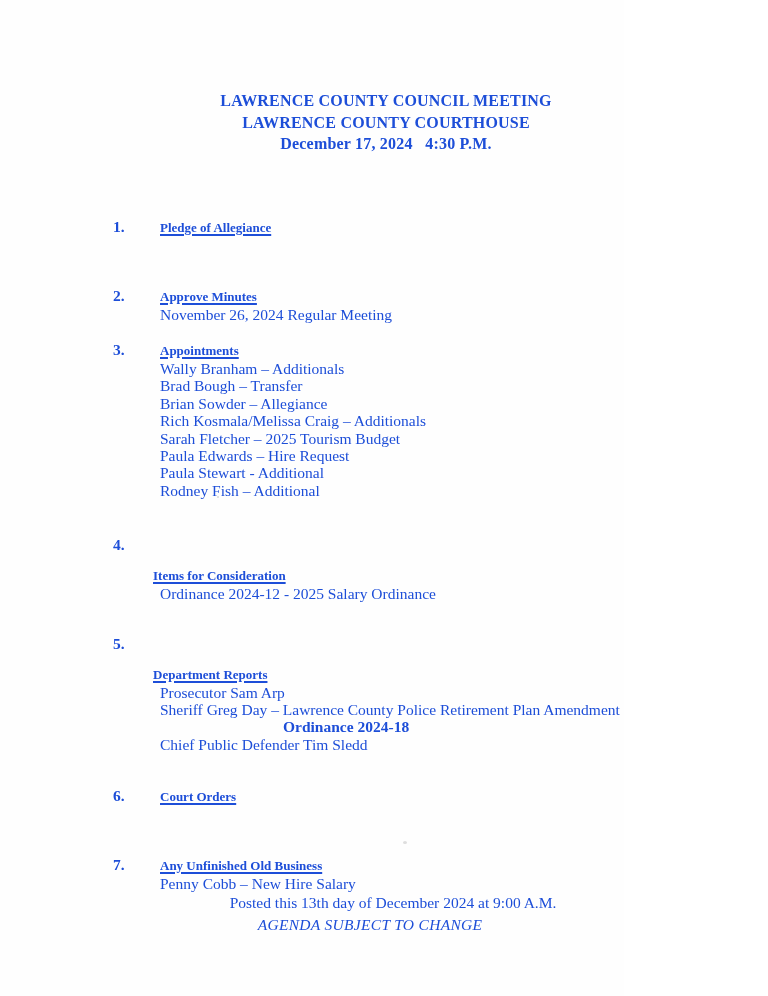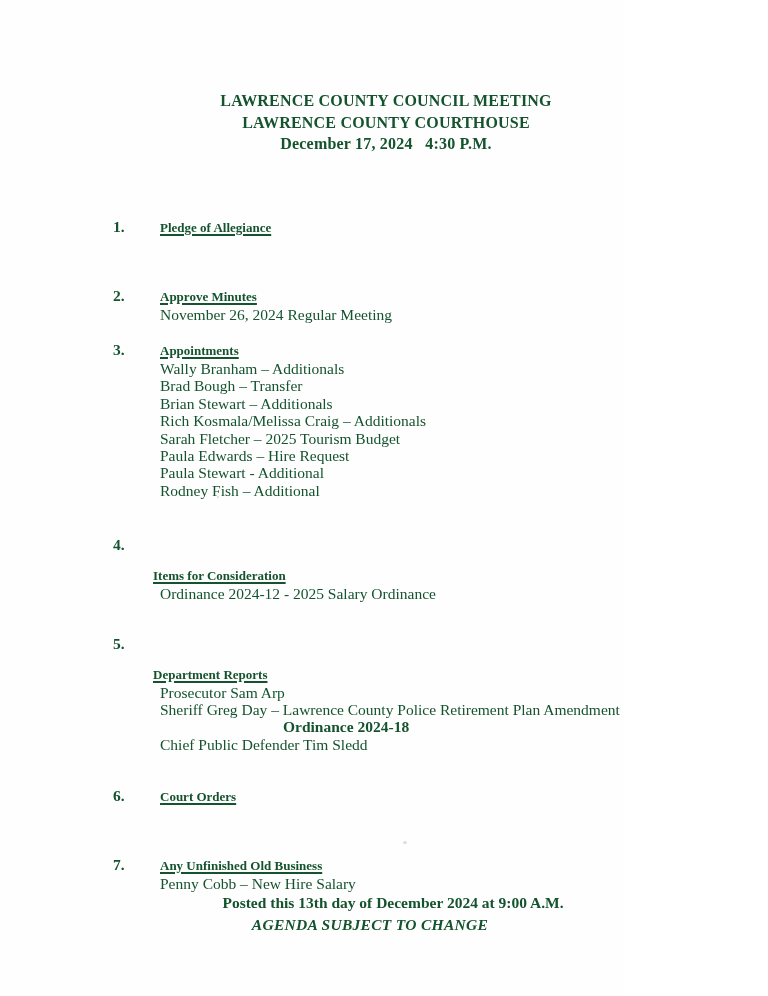--- a/index.html
+++ b/index.html
@@ -6,21 +6,21 @@
     margin: 0;
     padding: 0;
     background: #ffffff;
   }
   .page {
     position: relative;
     width: 624px;
     height: 996px;
     background: #fefefe;
     font-family: "Liberation Serif", "DejaVu Serif", serif;
-    color: #14532d;
+    color: #1d4ed8;
     overflow: hidden;
   }
 
   
   .doc-header {
     position: absolute;
     top: 90px;
     left: 2px;
     width: 768px;
     text-align: center;
@@ -69,21 +69,21 @@
   .i6 { margin-bottom: 50px; }
   .i7 { margin-bottom: 0; }
 
   
   .doc-footer {
     position: absolute;
     top: 892px;
     left: 0;
     width: 768px;
     text-align: center;
-    font-weight: bold;
+    font-weight: normal;
     font-size: 15.5px;
     line-height: 22px;
   }
   .posted-line { position: relative; left: 9px; }
   .notice-line { position: relative; left: -14px; font-style: italic; letter-spacing: 0.3px; }
 
   
   .speck {
     position: absolute;
     border-radius: 50%;
@@ -119,21 +119,21 @@
         <div class="line">November 26, 2024 Regular Meeting</div>
       </div>
     </section>
 
     <section class="item i3">
       <span class="num">3.</span>
       <div class="content">
         <h2 class="title">Appointments</h2>
         <div class="line">Wally Branham – Additionals</div>
         <div class="line">Brad Bough – Transfer</div>
-        <div class="line">Brian Stewart – Additionals</div>
+        <div class="line">Brian Sowder – Allegiance</div>
         <div class="line">Rich Kosmala/Melissa Craig – Additionals</div>
         <div class="line">Sarah Fletcher – 2025 Tourism Budget</div>
         <div class="line">Paula Edwards – Hire Request</div>
         <div class="line">Paula Stewart - Additional</div>
         <div class="line">Rodney Fish – Additional</div>
       </div>
     </section>
 
     <section class="item i4">
       <span class="num">4.</span>

